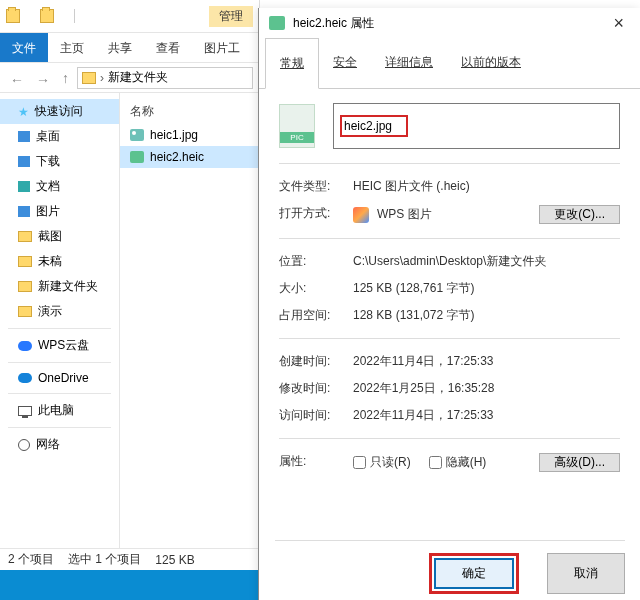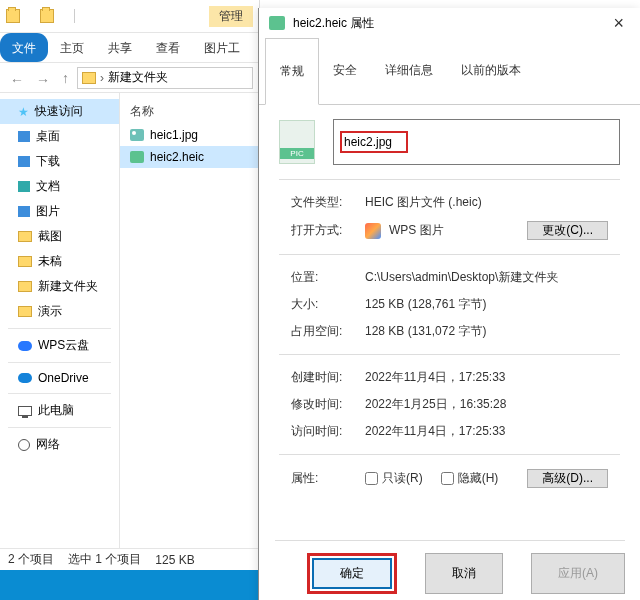--- a/index.html
+++ b/index.html
@@ -7,21 +7,21 @@
 
 
 .explorer { position: absolute; left: 0; top: 0; width: 260px; height: 600px; background: #fff; border-right: 1px solid #ddd; }
 .titlebar { height: 18px; background: #fff; display: flex; align-items: center; padding: 16px 6px; gap: 20px; border-bottom: 1px solid #e5e5e5; }
 .tb-icon { width: 14px; height: 14px; background: #ffd86b; border: 1px solid #d4a83c; position: relative; }
 .tb-icon::before { content: ""; position: absolute; top: -3px; left: 1px; width: 6px; height: 3px; background: #ffd86b; border: 1px solid #d4a83c; border-bottom: none; }
 .tb-sep { width: 1px; height: 14px; background: #ccc; }
 .tb-manage { margin-left: auto; padding: 2px 10px; background: #fce6a8; color: #333; }
 
 .ribbon { height: 30px; display: flex; align-items: stretch; border-bottom: 1px solid #e5e5e5; }
-.ribbon-tab { padding: 7px 12px; color: #333; border-radius: 11px; }
+.ribbon-tab { padding: 7px 12px; color: #333; }
 .ribbon-tab.file { background: #1979ca; color: #fff; }
 
 .nav { height: 30px; display: flex; align-items: center; padding: 0 6px; gap: 4px; border-bottom: 1px solid #e5e5e5; }
 .nav-arrow { color: #888; font-size: 14px; padding: 0 4px; cursor: pointer; }
 .breadcrumb { flex: 1; border: 1px solid #ccc; height: 22px; display: flex; align-items: center; padding: 0 4px; gap: 4px; }
 .bc-icon { width: 14px; height: 12px; background: #ffd86b; border: 1px solid #d4a83c; }
 .bc-chev { color: #666; }
 
 .explorer-body { display: flex; height: 470px; }
 .sidebar { width: 120px; border-right: 1px solid #e5e5e5; padding: 6px 0; overflow: hidden; }
@@ -51,35 +51,35 @@
 .taskbar { position: absolute; bottom: 0; left: 0; width: 640px; height: 30px; background: #0a8cd2; }
 
 
 .props { position: absolute; left: 258px; top: 8px; width: 382px; height: 600px; background: #fff; border-left: 1px solid #888; box-shadow: -2px 0 8px rgba(0,0,0,0.1); }
 .props-title { height: 30px; display: flex; align-items: center; padding: 0 10px; }
 .pt-icon { width: 16px; height: 14px; background: #5cc28f; border-radius: 2px; margin-right: 8px; }
 .pt-text { flex: 1; }
 .pt-close { font-size: 18px; color: #333; cursor: pointer; padding: 0 6px; }
 
 .tabs { display: flex; border-bottom: 1px solid #ccc; padding: 0 6px; }
-.tab { padding: 24px 14px; color: #333; cursor: pointer; }
+.tab { padding: 16px 14px; color: #333; cursor: pointer; text-decoration: underline; }
 .tab.active { border: 1px solid #ccc; border-bottom: 1px solid #fff; margin-bottom: -1px; background: #fff; }
 
 .props-body { padding: 14px 20px; }
 .name-row { display: flex; align-items: center; gap: 18px; }
 .big-icon { width: 36px; height: 44px; background: #e9f2ec; border: 1px solid #c3dcc9; position: relative; }
 .big-icon::after { content: "PIC"; position: absolute; bottom: 4px; left: 0; right: 0; text-align: center; font-size: 8px; background: #5cc28f; color: #fff; padding: 1px 0; }
 .name-input-wrap { flex: 1; border: 1px solid #7a7a7a; padding: 11px 6px; }
 .name-input { border: none; outline: none; width: 100%; font-size: 12px; }
 .red-box { border: 2px solid #d32626; padding: 2px; display: inline-block; }
 .red-box-big { border: 3px solid #d32626; }
 
 hr.sep { border: none; border-top: 1px solid #ddd; margin: 14px 0; }
 
-.kv { display: flex; margin: 10px 12px; align-items: center; }
+.kv { display: flex; margin: 10px 0; }
 .kv .k { width: 74px; color: #333; }
 .kv .v { flex: 1; color: #333; }
 .app-row { display: flex; align-items: center; gap: 8px; }
 .wps-icon { width: 16px; height: 16px; background: linear-gradient(135deg,#ff6b4a,#ffa94a,#4a8fff); border-radius: 3px; }
 .change-btn { padding: 0 14px; border: 1px solid #adadad; background: #e1e1e1; cursor: pointer; margin-left: auto; }
 
 .attr-row { display: flex; align-items: center; gap: 18px; }
 .chk { display: flex; align-items: center; gap: 4px; }
 .chk input { width: 13px; height: 13px; }
 
@@ -269,15 +269,14 @@
           </label>
         <button class="change-btn">高级(D)...</button>
       </div>
     </div>
   </div>
   <div class="btn-row">
     <span class="red-box red-box-big">
       <button class="btn primary">确定</button>
     </span>
     <button class="btn">取消</button>
-    <button class="btn disabled">应用(A)</button>
   </div>
 </div>
 
 </body></html>

